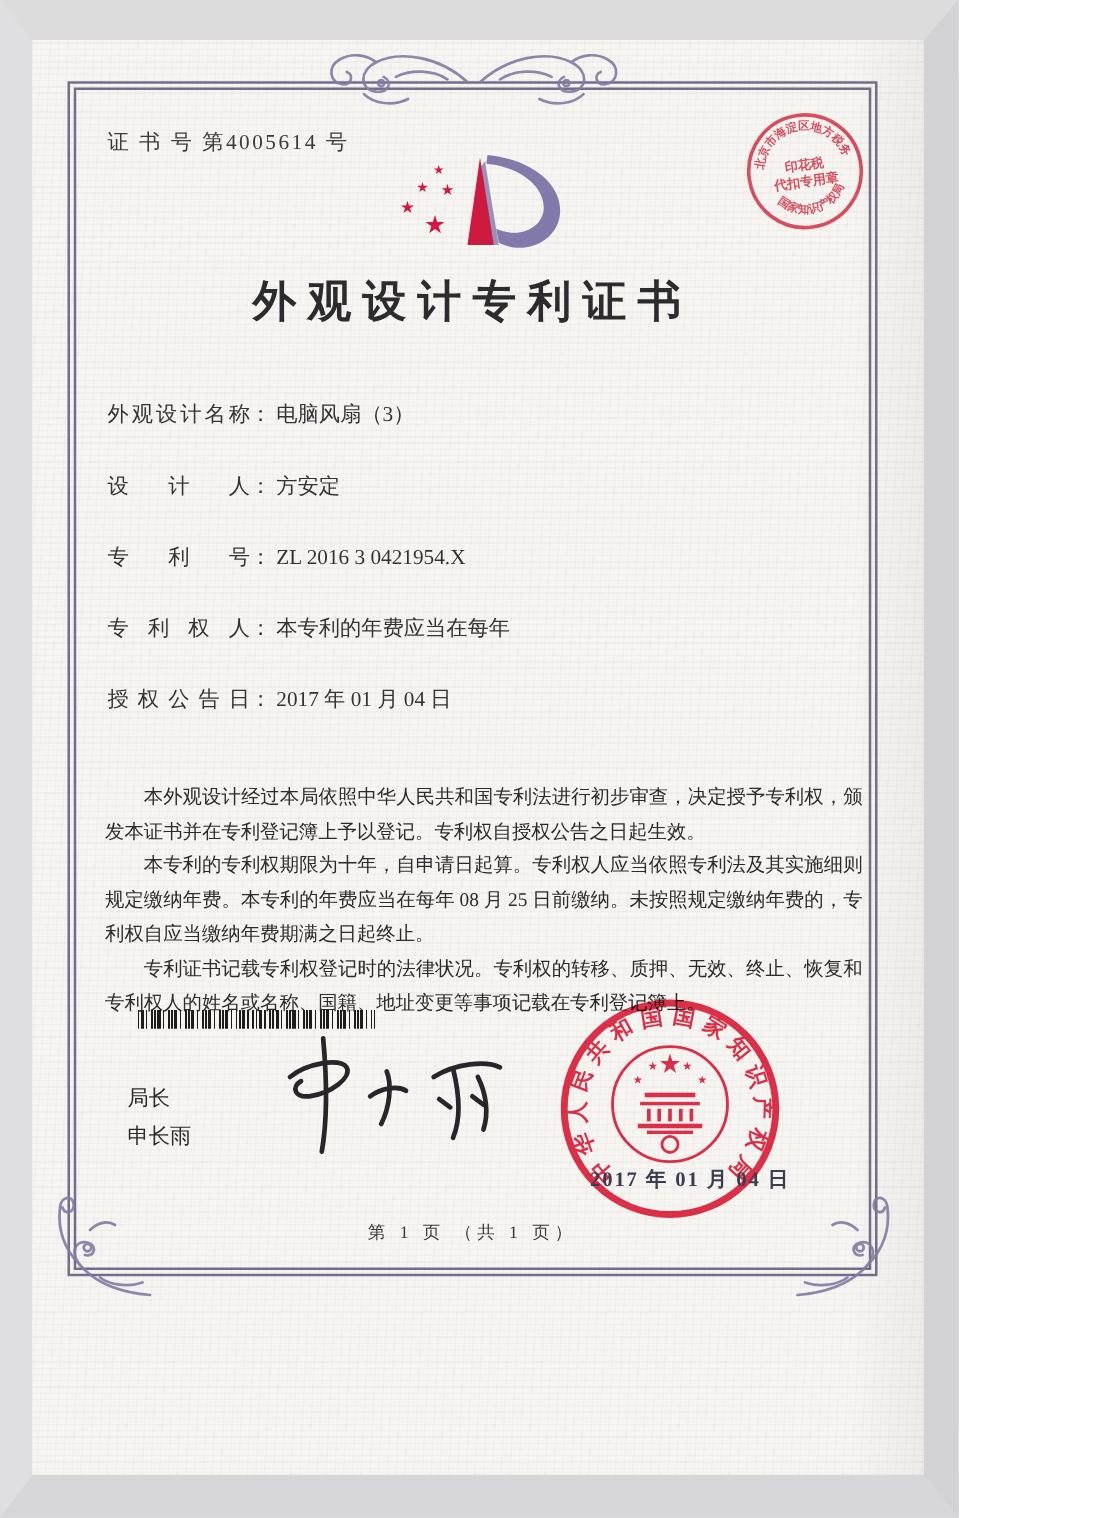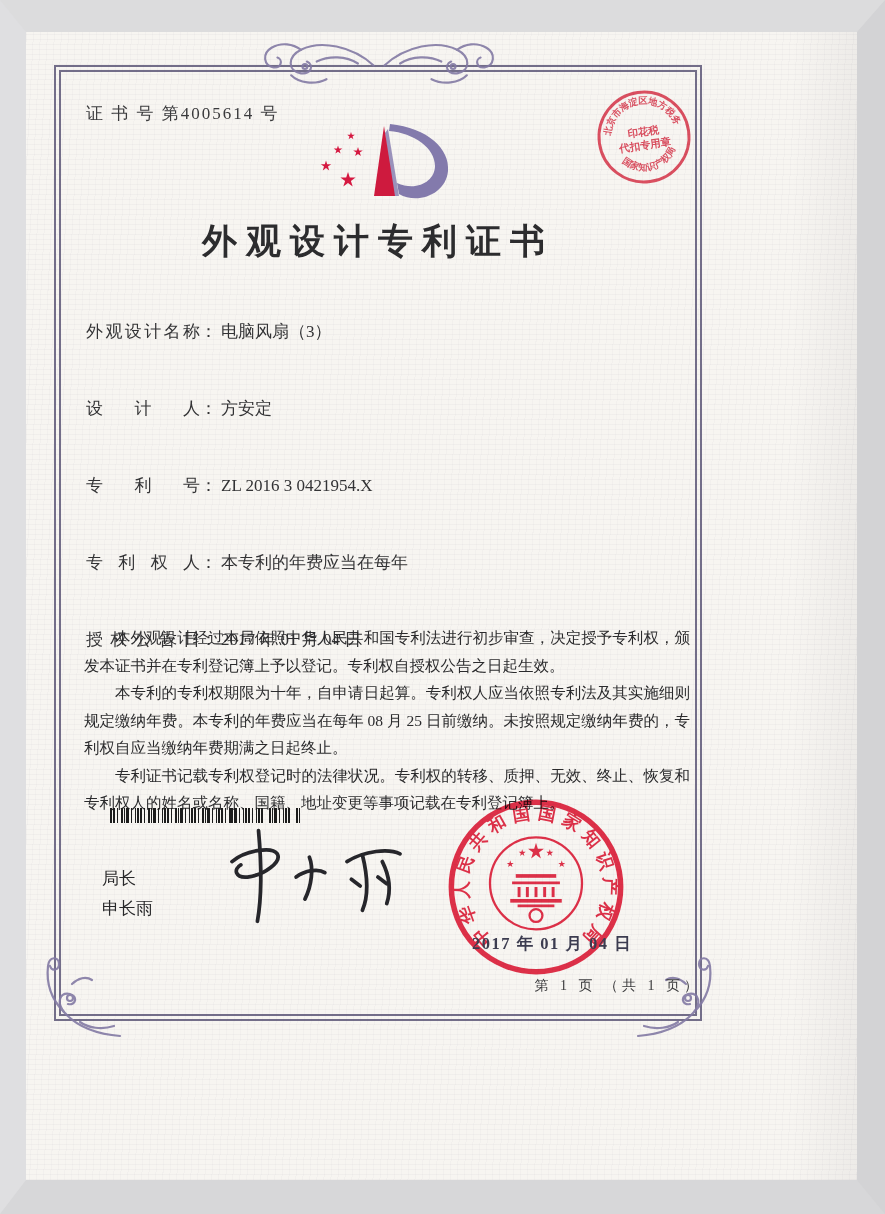--- a/index.html
+++ b/index.html
@@ -1,16 +1,16 @@
 <!DOCTYPE html>
 <html><head>
 <meta charset="utf-8">
 <style>
   html,body{margin:0;padding:0;background:#ffffff;}
-  .scene{position:relative;width:885px;height:1214px;background:#404040;overflow:hidden;
+  .scene{position:relative;width:767px;height:1214px;background:#404040;overflow:hidden;
          font-family:"Liberation Serif", serif;box-shadow:inset 0 0 0 1px #ececec;}
   
   .frame{position:absolute;inset:0;box-sizing:border-box;
          border-style:solid;border-width:60px 58px 72px 58px;
          border-color:#fcfcfc #f2f2f3 #f8f8f8 #f6f6f6;}
   .mat{position:absolute;inset:0;box-sizing:border-box;
        border-style:solid;border-width:32px 28px 34px 26px;
        border-color:#dcdcdd #d3d3d5 #d7d7d9 #dfdfe1;
        box-shadow:inset 3px 4px 9px rgba(0,0,0,.16), inset -2px -2px 6px rgba(0,0,0,.07);}
   .paper{position:absolute;inset:0;background:
@@ -18,21 +18,21 @@
          repeating-linear-gradient(0deg, rgba(150,142,165,.065) 0 1px, rgba(0,0,0,0) 1px 5px),
          repeating-linear-gradient(93deg, rgba(120,115,140,.04) 0 1px, rgba(0,0,0,0) 1px 7px),
          #f7f5f1;
          color:#2f2f30;}
   .cert-border{position:absolute;left:28px;top:33px;width:648px;height:956px;
                box-sizing:border-box;border:7px double #5d5777;opacity:.85;}
   .number-line{position:absolute;left:60px;top:70px;font-size:17px;letter-spacing:2px;color:#3a3a3c;}
   .logo{position:absolute;left:272px;top:90px;width:165px;height:95px;}
   .title{position:absolute;left:28px;top:186px;width:648px;text-align:center;
          font-size:35px;font-weight:700;letter-spacing:9px;color:#2c2c2e;}
-  .fields{position:absolute;left:60px;top:288px;display:flex;flex-direction:column;gap:54px;
+  .fields{position:absolute;left:60px;top:288px;display:flex;flex-direction:column;gap:34px;
           font-size:17px;color:#333335;}
   .field-row{white-space:nowrap;}
   .field-label{display:inline-block;width:114px;text-align:justify;text-align-last:justify;}
   .field-colon{display:inline-block;margin-right:4px;}
   .paragraphs{position:absolute;left:58px;top:592px;width:606px;font-size:15.5px;
               line-height:27.5px;text-align:justify;color:#2b2b2d;}
   .paragraphs p{margin:0;text-indent:2em;}
   .barcode{position:absolute;left:84px;top:776px;width:190px;height:15px;
            background:repeating-linear-gradient(90deg,
              #1c1c1c 0 1.5px, rgba(0,0,0,0) 1.5px 2.5px,
@@ -41,21 +41,21 @@
              #1c1c1c 11px 12.5px, rgba(0,0,0,0) 12.5px 13.5px);}
   .official{position:absolute;left:76px;top:832px;font-family:"Liberation Sans", sans-serif;
             font-size:17px;color:#28282a;line-height:30px;}
   .signature{position:absolute;left:185px;top:792px;width:210px;height:105px;}
   .tax-seal{position:absolute;left:568px;top:55px;width:100px;height:100px;
             transform:rotate(-8deg);mix-blend-mode:multiply;opacity:.92;}
   .office-seal{position:absolute;left:418px;top:763px;width:184px;height:184px;
                mix-blend-mode:multiply;opacity:.95;}
   .date-stamp{position:absolute;left:446px;top:901px;font-size:16.5px;font-weight:700;
               letter-spacing:1.5px;color:#3c3c50;z-index:5;}
-  .page-footer{position:absolute;left:28px;top:945px;width:648px;text-align:right;
+  .page-footer{position:absolute;left:28px;top:945px;width:648px;text-align:center;
                font-size:14px;letter-spacing:4px;color:#39393b;}
   .ornament-top{position:absolute;left:228px;top:4px;z-index:2;}
   .flourish-bl{position:absolute;left:10px;top:918px;}
   .flourish-br{position:absolute;left:604px;top:918px;transform:scaleX(-1);}
   svg text{font-family:"Liberation Sans", sans-serif;}
 </style>
 </head>
 <body>
 
 <div class="scene">

